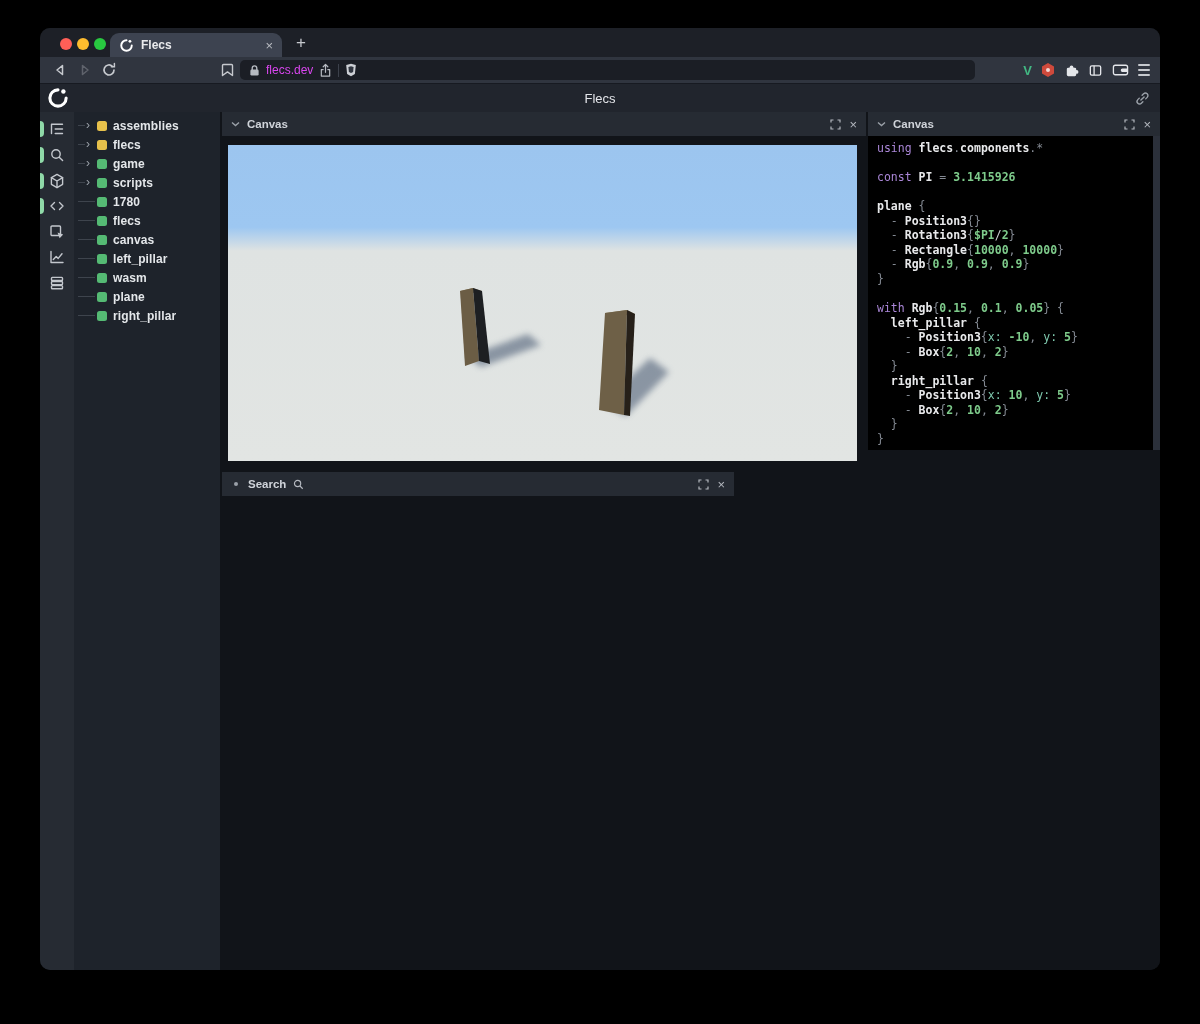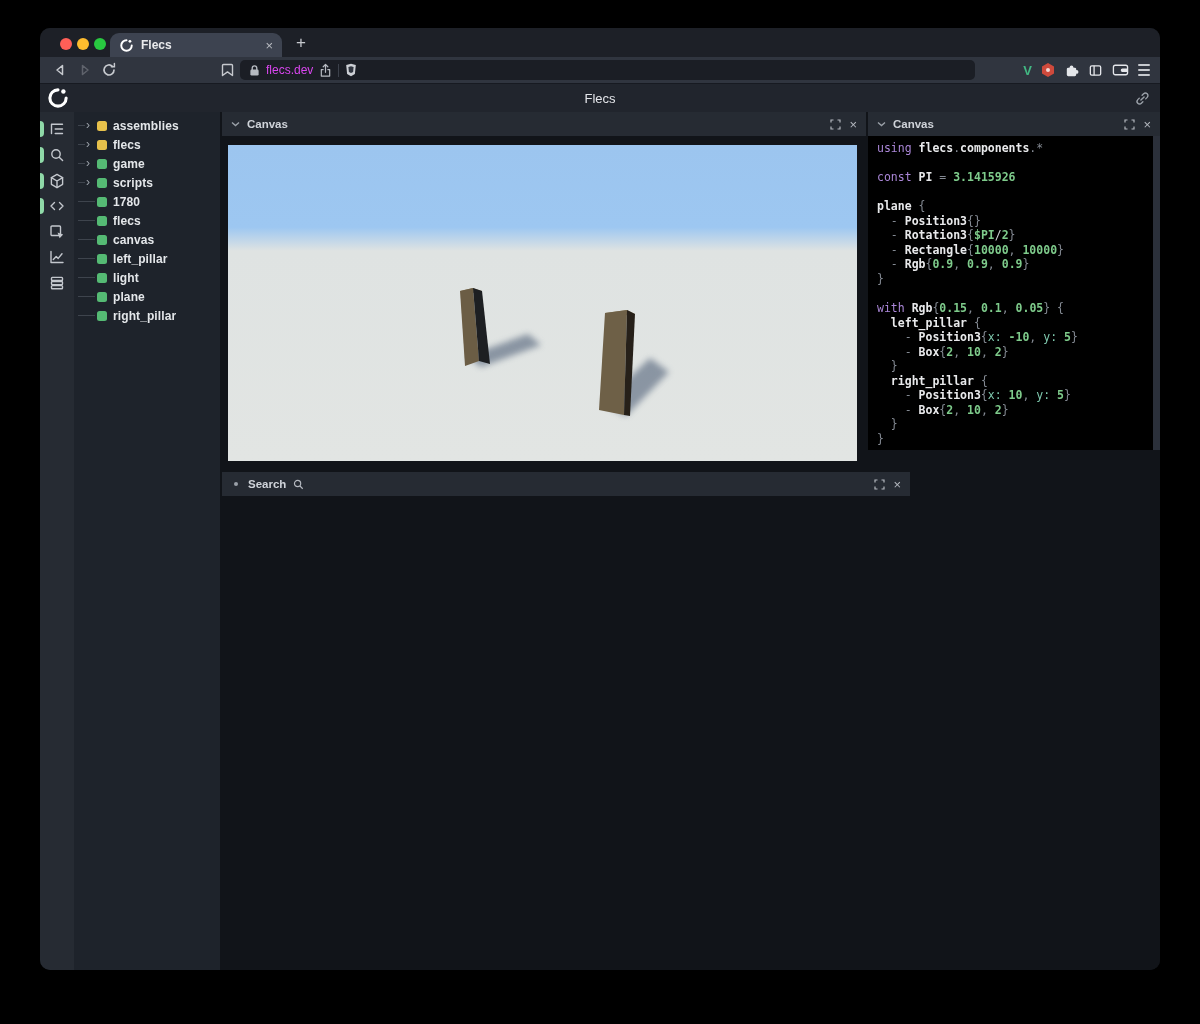--- a/index.html
+++ b/index.html
@@ -62,21 +62,21 @@
   .tsq{width:10px;height:10px;border-radius:2.5px;margin:0 6px 0 2px;flex:none;}
   .tlabel{font-size:12px;color:#e4e7ea;font-weight:700;letter-spacing:.1px;white-space:nowrap;}
 
   
   .phead{position:absolute;height:24px;background:#262b33;display:flex;align-items:center;
          gap:7px;padding:0 9px;box-sizing:border-box;color:#cfd3d9;font-size:11.5px;font-weight:700;}
   .phead .sp{margin-left:auto;display:flex;align-items:center;gap:8px;}
   .pclose{color:#b4b8bf;font-size:13px;font-weight:400;line-height:1;}
   .dot{width:4px;height:4px;border-radius:50%;background:#9aa0a8;margin:0 3px;}
   .canvas-head{left:182px;top:84px;width:644px;}
-  .search-head{left:182px;top:444px;width:688px;}
+  .search-head{left:182px;top:444px;width:512px;}
   .editor-head{left:828px;top:84px;width:292px;}
   .viewport{position:absolute;left:188px;top:117px;width:629px;height:316px;display:block;}
 
   .editor-body{position:absolute;left:828px;top:108px;width:292px;height:314px;background:#000000;
                overflow:hidden;box-sizing:border-box;padding:5px 10px 0 9px;}
   .scrolltrack{position:absolute;right:0;top:0;width:7px;height:100%;background:#2b303a;}
   .code{font-family:"DejaVu Sans Mono",monospace;font-size:11.5px;line-height:14.55px;white-space:pre;}
   .tk-kw{color:#ab87d8;}
   .tk-id{color:#e8e9eb;font-weight:700;}
   .tk-pu{color:#848a93;}
@@ -286,21 +286,21 @@
         <span class="tlabel">canvas</span>
       </div>
       <div class="trow">
         <span class="tline tline-l"></span>
         <span class="tsq" style="background: rgb(85, 186, 116);"></span>
         <span class="tlabel">left_pillar</span>
       </div>
       <div class="trow">
         <span class="tline tline-l"></span>
         <span class="tsq" style="background: rgb(85, 186, 116);"></span>
-        <span class="tlabel">light</span>
+        <span class="tlabel">wasm</span>
       </div>
       <div class="trow">
         <span class="tline tline-l"></span>
         <span class="tsq" style="background: rgb(85, 186, 116);"></span>
         <span class="tlabel">plane</span>
       </div>
       <div class="trow">
         <span class="tline tline-l"></span>
         <span class="tsq" style="background: rgb(85, 186, 116);"></span>
         <span class="tlabel">right_pillar</span>

